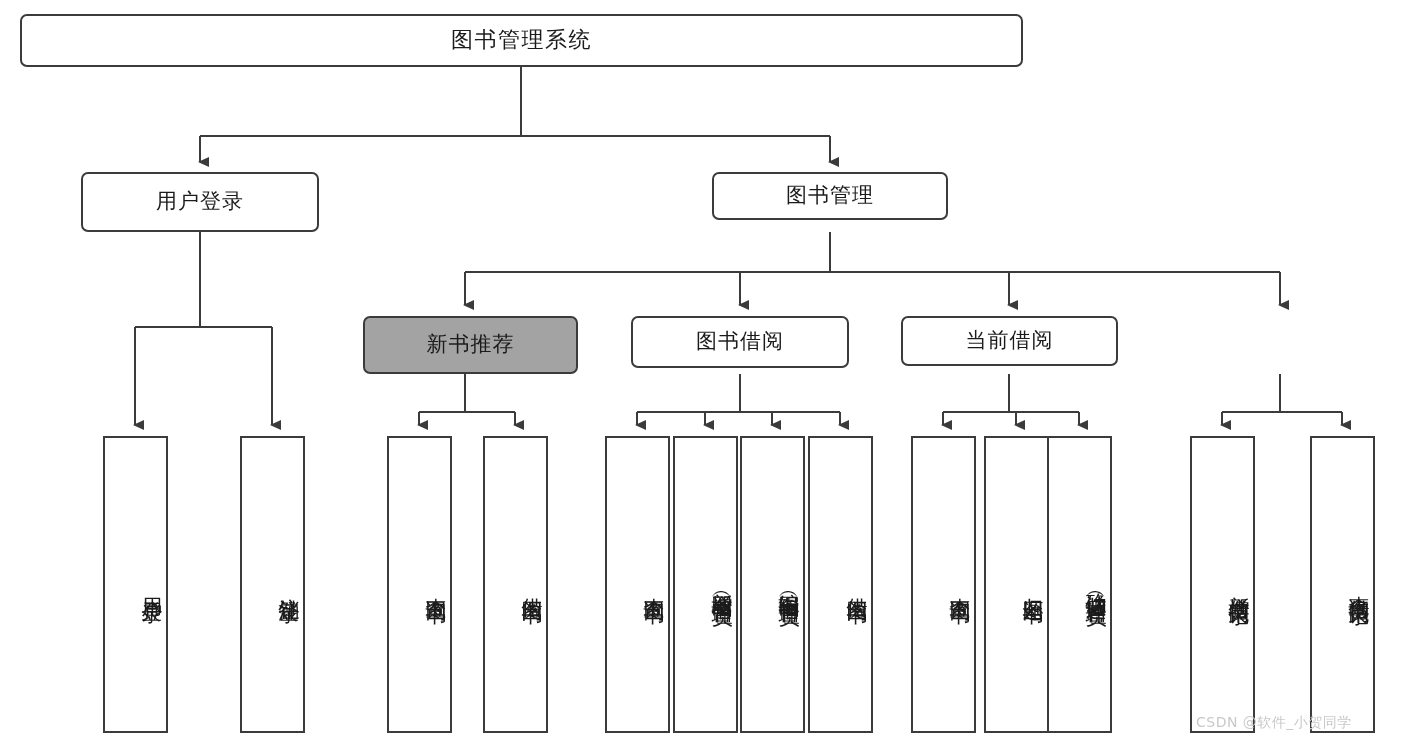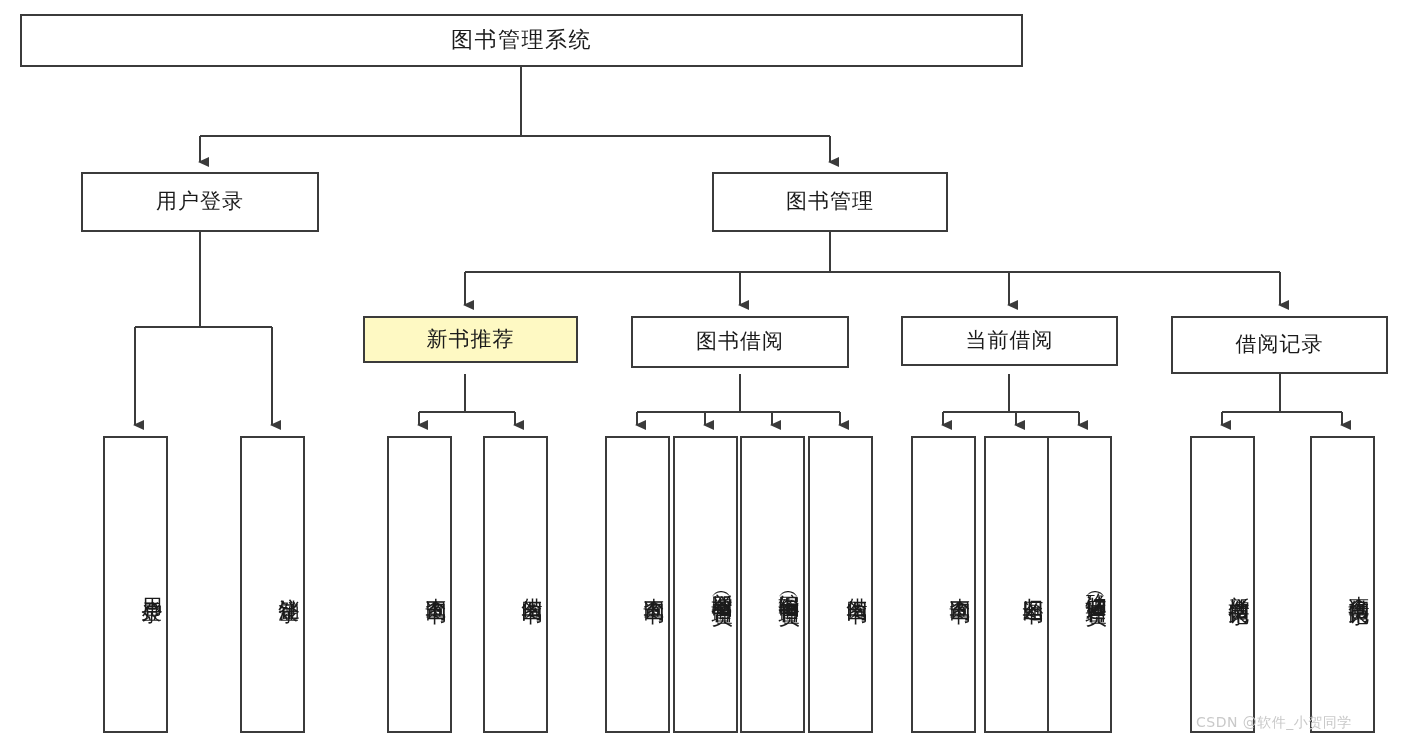--- a/index.html
+++ b/index.html
@@ -33,20 +33,21 @@
     display: flex;
     align-items: center;
     justify-content: center;
     color: #1b1b1b;
     text-align: center;
   }
   .node-horizontal {
     font-size: 21px;
     letter-spacing: 1px;
     line-height: 1.2;
+    border-radius: 7px;
   }
   .node-vertical {
     writing-mode: vertical-rl;
     text-orientation: upright;
     font-size: 21px;
     letter-spacing: 2px;
     padding: 8px 0;
     align-items: flex-start;
   }
   .node-title {
@@ -120,35 +121,32 @@
     </g>
   </svg>
 
   <div class="node-box node-horizontal node-title" id="node-root" style="left: 20px; top: 14px; width: 1003px; height: 53px; border-color: rgb(59, 59, 59); background: rgb(255, 255, 255); color: rgb(27, 27, 27);">
     <span>图书管理系统</span>
   </div>
 
   <div class="node-box node-horizontal" id="node-l2-0" style="left: 81px; top: 172px; width: 238px; height: 60px; border-color: rgb(59, 59, 59); background: rgb(255, 255, 255); color: rgb(27, 27, 27);">
     <span>用户登录</span>
   </div>
-  <div class="node-box node-horizontal" id="node-l2-1" style="left: 712px; top: 172px; width: 236px; height: 60px; border-color: rgb(59, 59, 59); background: rgb(255, 255, 255); color: rgb(27, 27, 27);">
+  <div class="node-box node-horizontal" id="node-l2-1" style="left: 712px; top: 172px; width: 236px; height: 48px; border-color: rgb(59, 59, 59); background: rgb(255, 255, 255); color: rgb(27, 27, 27);">
     <span>图书管理</span>
   </div>
 
-  <div class="node-box node-horizontal" id="node-l3-0" style="left: 363px; top: 316px; width: 215px; height: 47px; border-color: rgb(59, 59, 59); background: #fef9c3; color: rgb(27, 27, 27);">
+  <div class="node-box node-horizontal" id="node-l3-0" style="left: 363px; top: 316px; width: 215px; height: 58px; border-color: rgb(59, 59, 59); background: #a3a3a3; color: rgb(27, 27, 27);">
     <span>新书推荐</span>
   </div>
   <div class="node-box node-horizontal" id="node-l3-1" style="left: 631px; top: 316px; width: 218px; height: 52px; border-color: rgb(59, 59, 59); background: rgb(255, 255, 255); color: rgb(27, 27, 27);">
     <span>图书借阅</span>
   </div>
   <div class="node-box node-horizontal" id="node-l3-2" style="left: 901px; top: 316px; width: 217px; height: 50px; border-color: rgb(59, 59, 59); background: rgb(255, 255, 255); color: rgb(27, 27, 27);">
     <span>当前借阅</span>
-  </div>
-  <div class="node-box node-horizontal" id="node-l3-3" style="left: 1171px; top: 316px; width: 217px; height: 58px; border-color: rgb(59, 59, 59); background: rgb(255, 255, 255); color: rgb(27, 27, 27);">
-    <span>借阅记录</span>
   </div>
 
   <div class="node-box node-vertical" id="node-leaf-0" style="left: 103px; top: 436px; width: 65px; height: 297px; border-color: rgb(59, 59, 59); background: rgb(255, 255, 255); color: rgb(27, 27, 27);">
     <span>用户登录</span>
   </div>
   <div class="node-box node-vertical" id="node-leaf-1" style="left: 240px; top: 436px; width: 65px; height: 297px; border-color: rgb(59, 59, 59); background: rgb(255, 255, 255); color: rgb(27, 27, 27);">
     <span>注销登录</span>
   </div>
   <div class="node-box node-vertical" id="node-leaf-2" style="left: 387px; top: 436px; width: 65px; height: 297px; border-color: rgb(59, 59, 59); background: rgb(255, 255, 255); color: rgb(27, 27, 27);">
     <span>查询图书</span>

